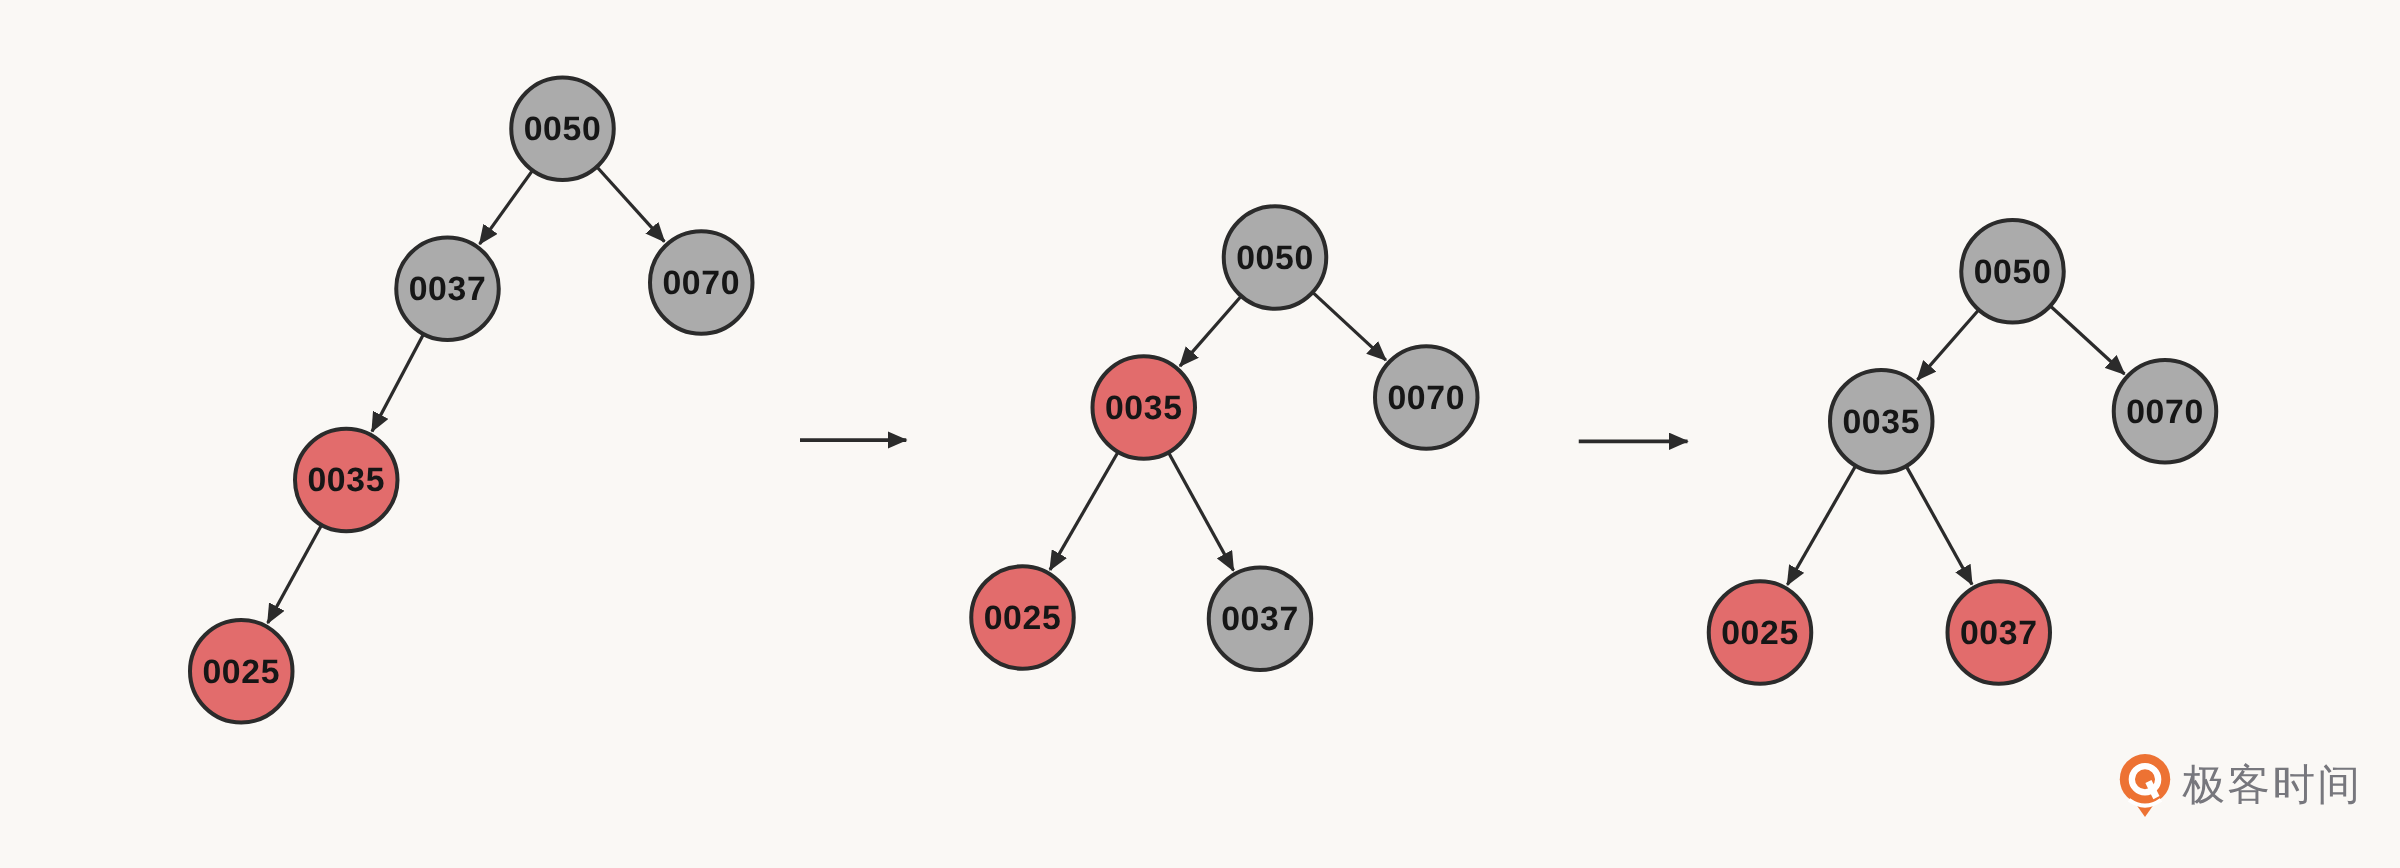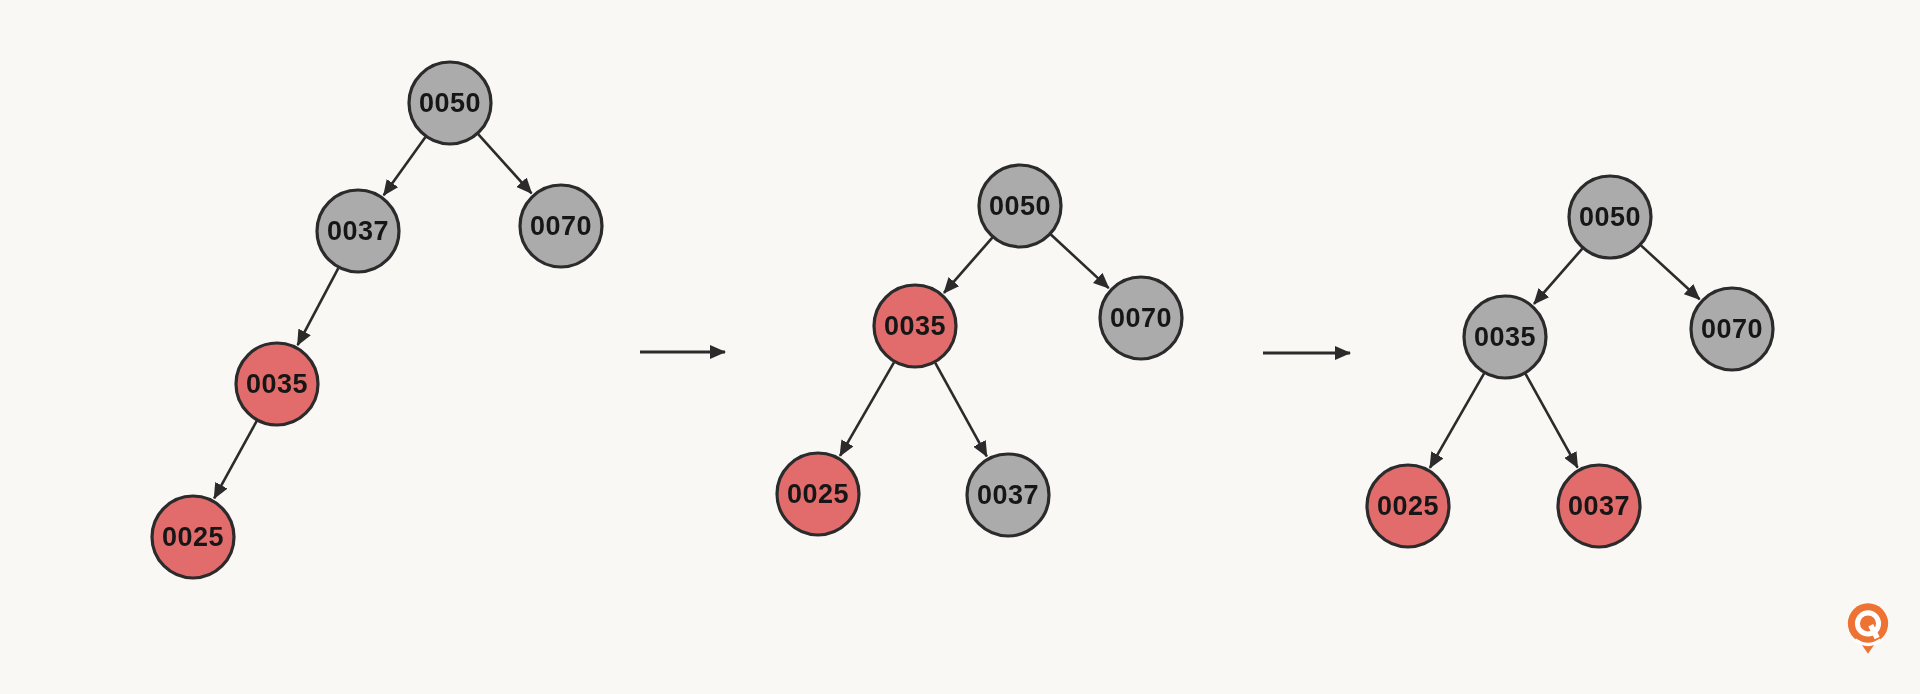--- a/index.html
+++ b/index.html
@@ -107,15 +107,16 @@
   <div class="logo">
     <svg width="44" height="56" viewBox="0 0 48 60" xmlns="http://www.w3.org/2000/svg">
       <g id="logo-pin">
         <circle cx="24" cy="25" r="22" fill="#ED7233"></circle>
         <path d="M10 38 L24 58 L38 38 Z" fill="#ED7233"></path>
       </g>
       <circle cx="24" cy="25" r="11.5" fill="none" stroke="#FFFFFF" stroke-width="5.5"></circle>
       <line x1="27" y1="27" x2="34" y2="41" stroke="#FFFFFF" stroke-width="6"></line>
       <path d="M10 43 Q24 53 38 43" fill="none" stroke="#FFFFFF" stroke-width="3.5"></path>
     </svg>
+    <span class="logo-text" style="color: rgb(119, 119, 125);">极客时间</span>
   </div>
 
 </div>
 
 </body></html>

